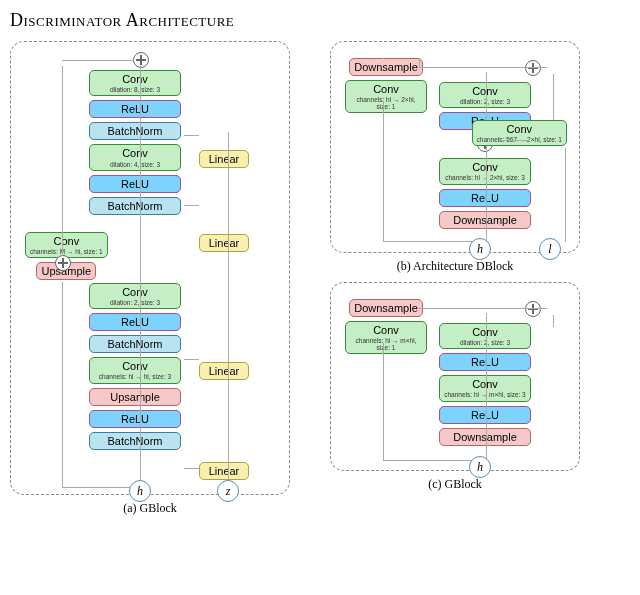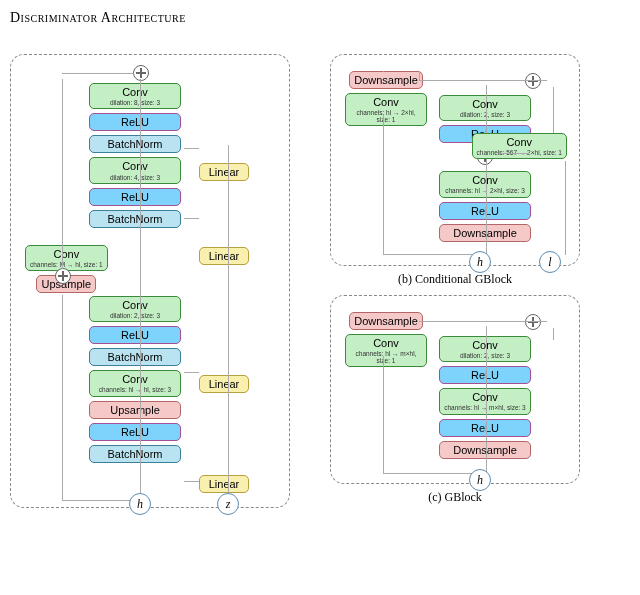--- a/index.html
+++ b/index.html
@@ -5,22 +5,22 @@
   body {
     margin: 0;
     padding: 10px;
     font-family: 'Times New Roman', serif;
     background: #fff;
     width: 640px;
     box-sizing: border-box;
   }
   .title {
     font-variant: small-caps;
-    font-size: 14px;
-    margin-bottom: 28px;
+    font-size: 18px;
+    margin-bottom: 10px;
     letter-spacing: 0.5px;
   }
   .figure-row {
     display: flex;
     align-items: flex-start;
     gap: 40px;
   }
   .col-left { width: 280px; }
   .col-right { width: 250px; display: flex; flex-direction: column; gap: 8px; }
   .block-group {
@@ -187,20 +187,21 @@
 
         <div class="hline" style="left:165px; top:83px; width:15px;"></div>
         <div class="hline" style="left:165px; top:153px; width:15px;"></div>
         <div class="hline" style="left:165px; top:307px; width:15px;"></div>
         <div class="hline" style="left:165px; top:416px; width:15px;"></div>
 
         <div class="pin g-pin-h">h</div>
         <div class="pin g-pin-z">z</div>
       </div>
     </div>
+    <div class="caption">(a) GBlock</div>
   </div>
 
   <div class="col-right">
 
     <div>
       <div class="block-group">
         <div class="dblock-inner">
           <div class="d-side stack">
             <div class="box downsample" style="min-width:72px;">Downsample</div>
             <div class="box conv" style="min-width:72px;">
@@ -240,21 +241,21 @@
               <span class="sub">channels: 567 → 2×hl, size: 1</span>
             </div>
           </div>
           <div class="hline" style="left:160px; top:88px; width:30px;"></div>
           <div class="vline" style="left:226px; top:96px; height:94px;"></div>
 
           <div class="pin d-pin-h">h</div>
           <div class="pin d-pin-l">l</div>
         </div>
       </div>
-      <div class="caption">(b) Conditional GBlock</div>
+      <div class="caption">(b) Architecture DBlock</div>
     </div>
 
     <div>
       <div class="block-group">
         <div class="dblock-inner" style="height:175px;">
           <div class="d-side stack">
             <div class="box downsample" style="min-width:72px;">Downsample</div>
             <div class="box conv" style="min-width:72px;">
               <span>Conv</span>
               <span class="sub">channels: hl → m×hl, size: 1</span>

